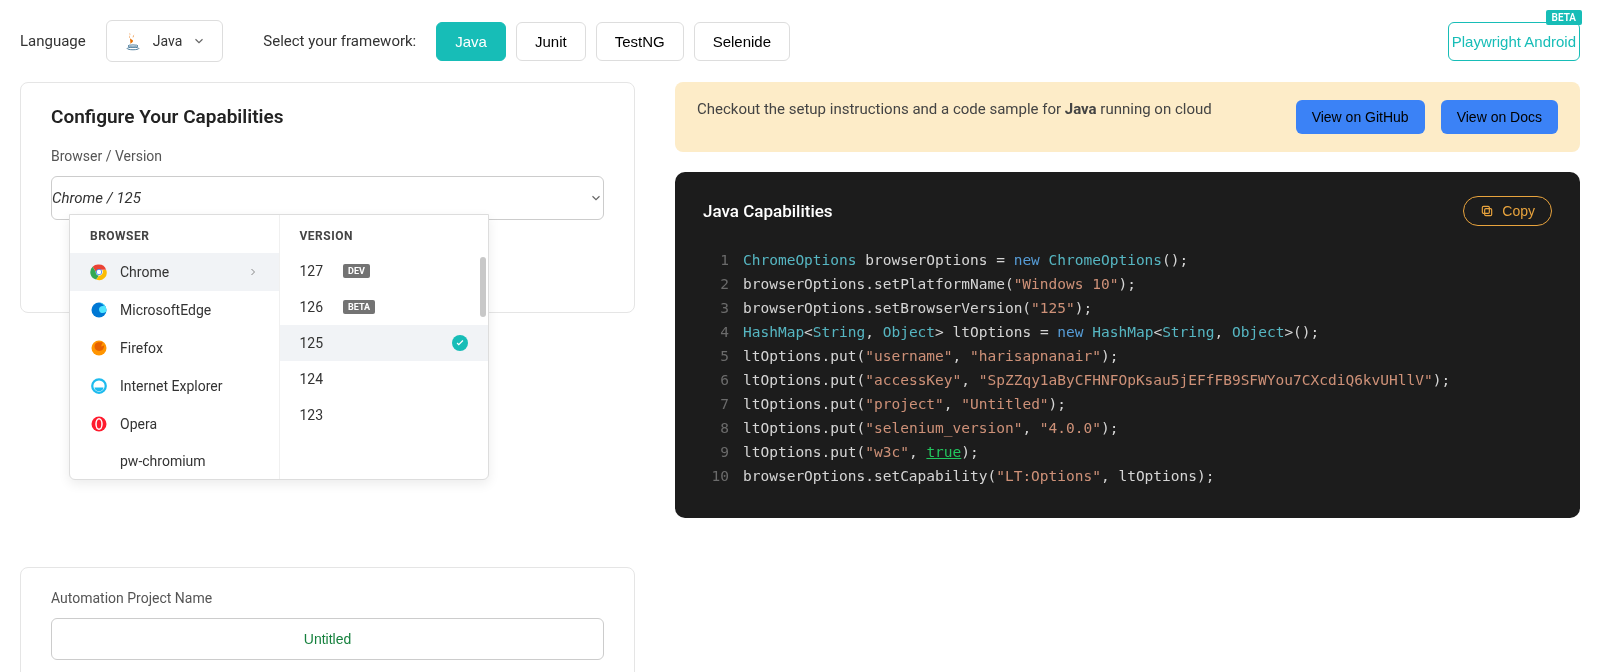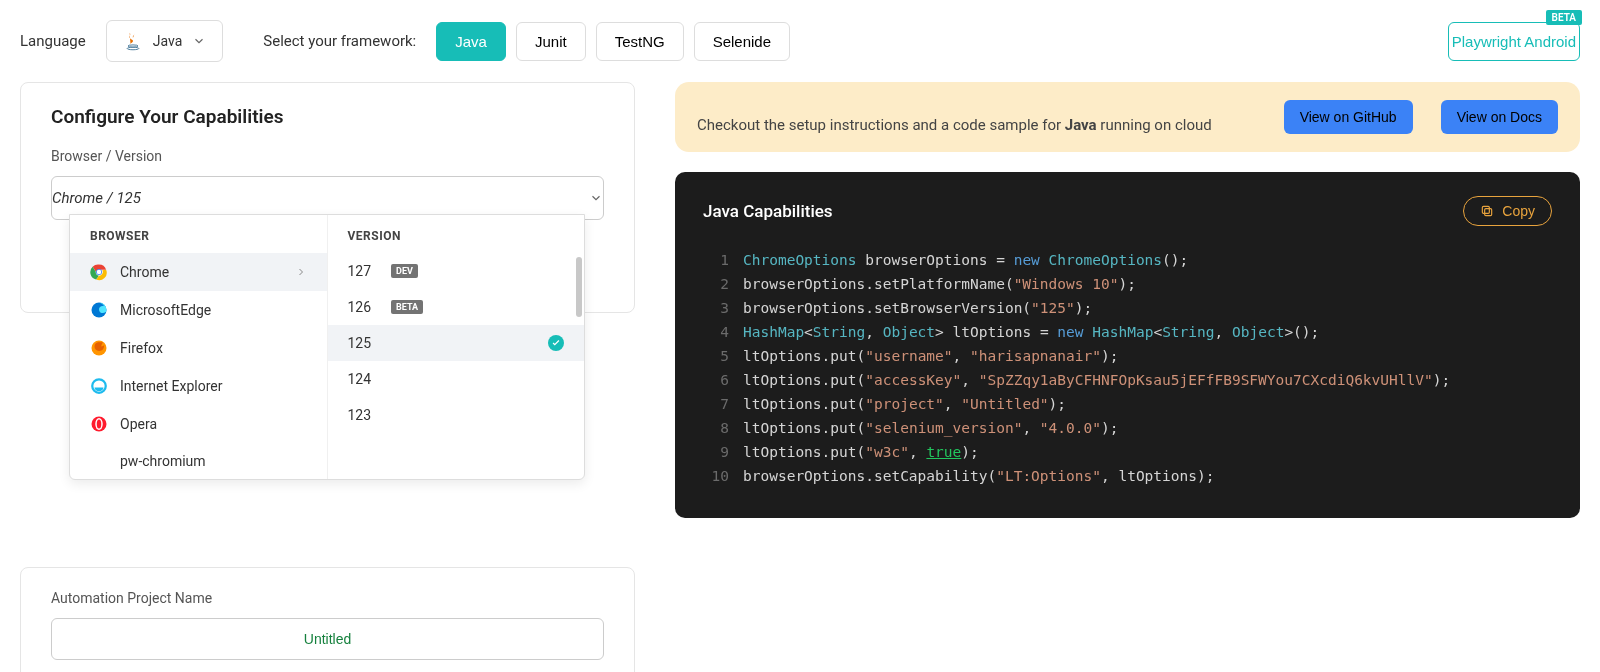--- a/index.html
+++ b/index.html
@@ -19,37 +19,37 @@
 .pw-btn { border: 1px solid #17bdb7; color: #17bdb7; background: #fff; border-radius: 6px; padding: 10px 3px; font-size: 15px; cursor: pointer; }
 .beta-top { position: absolute; top: -12px; right: -2px; background: #17bdb7; color: #fff; font-size: 10px; font-weight: 600; padding: 2px 6px; border-radius: 2px; }
 
 .main { display: flex; gap: 40px; padding: 0 20px; }
 .left { width: 615px; position: relative; }
 .card { border: 1px solid #e5e5e5; border-radius: 8px; padding: 22px 30px; background: #fff; }
 .card-title { font-size: 19px; font-weight: 600; color: #222; margin-bottom: 20px; }
 .field-label { font-size: 14px; color: #555; margin-bottom: 12px; }
 .select-box { border: 1px solid #ccc; border-radius: 6px; padding: 12px 0; display: flex; justify-content: space-between; align-items: center; cursor: pointer; font-size: 15px; font-style: italic; }
 
-.dropdown { position: absolute; top: 132px; left: 49px; width: 516px; background: #fff; border: 1px solid #ddd; border-radius: 0 0 6px 6px; box-shadow: 0 4px 12px rgba(0,0,0,0.08); z-index: 10; display: flex; }
+.dropdown { position: absolute; top: 132px; left: 49px; width: 420px; background: #fff; border: 1px solid #ddd; border-radius: 0 0 6px 6px; box-shadow: 0 4px 12px rgba(0,0,0,0.08); z-index: 10; display: flex; }
 .dd-col { flex: 1; }
 .dd-col.browsers { border-right: 1px solid #f0f0f0; }
 .dd-head { font-size: 12px; font-weight: 700; color: #444; padding: 14px 20px 10px; letter-spacing: 0.5px; }
 .dd-row { display: flex; align-items: center; gap: 12px; padding: 10px 20px; font-size: 14px; cursor: pointer; position: relative; }
 .dd-row.sel { background: #f1f3f6; }
 .dd-row .bicon { width: 18px; height: 18px; flex-shrink: 0; }
 .dd-row .arrow { margin-left: auto; color: #888; }
 .dd-row .tag { font-size: 9px; font-weight: 700; color: #fff; background: #737373; padding: 2px 5px; border-radius: 2px; margin-left: 8px; }
 .dd-row .check { margin-left: auto; width: 16px; height: 16px; background: #17bdb7; border-radius: 50%; display: flex; align-items: center; justify-content: center; }
 .dd-scroll { position: absolute; right: 2px; top: 42px; width: 6px; height: 60px; background: #c8c8c8; border-radius: 3px; }
 
 .card2 { margin-top: 254px; }
 .input { width: 100%; border: 1px solid #ccc; border-radius: 6px; padding: 12px 14px; font-size: 14px; color: #15803d; text-align: center; }
 
 .right { flex: 1; }
-.banner { background: #fdecc8; border-radius: 14px; padding: 18px 22px; display: flex; align-items: flex-end; gap: 28px; margin-bottom: 20px; }
+.banner { background: #fdecc8; border-radius: 8px; padding: 18px 22px; display: flex; align-items: flex-start; gap: 16px; margin-bottom: 20px; }
 .banner-text { font-size: 15px; color: #444; flex: 1; }
 .banner-text b { font-weight: 700; }
 .banner-btn { background: #3b82f6; border: none; border-radius: 6px; padding: 9px 16px; font-size: 14px; cursor: pointer; font-weight: 500; }
 
 .code-card { background: #1c1c1c; border-radius: 10px; padding: 24px 28px 30px; }
 .code-head { display: flex; justify-content: space-between; align-items: center; margin-bottom: 22px; }
 .code-title { color: #fff; font-size: 17px; font-weight: 500; }
 .copy-btn { border: 1px solid #e8a33d; color: #e8a33d; background: transparent; border-radius: 18px; padding: 6px 16px; font-size: 14px; cursor: pointer; display: flex; align-items: center; gap: 8px; }
 .code-block { font-family: "SF Mono", Consolas, monospace; font-size: 14.5px; line-height: 24px; }
 .code-line { display: flex; }

